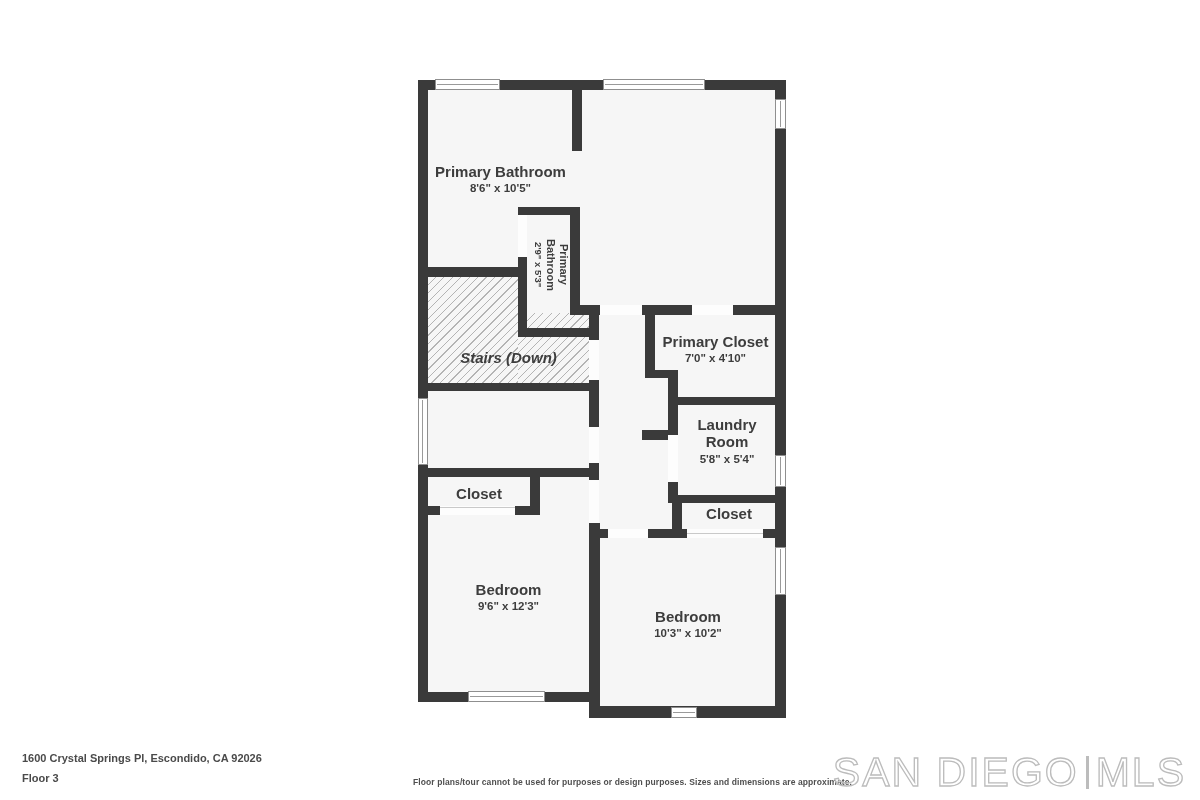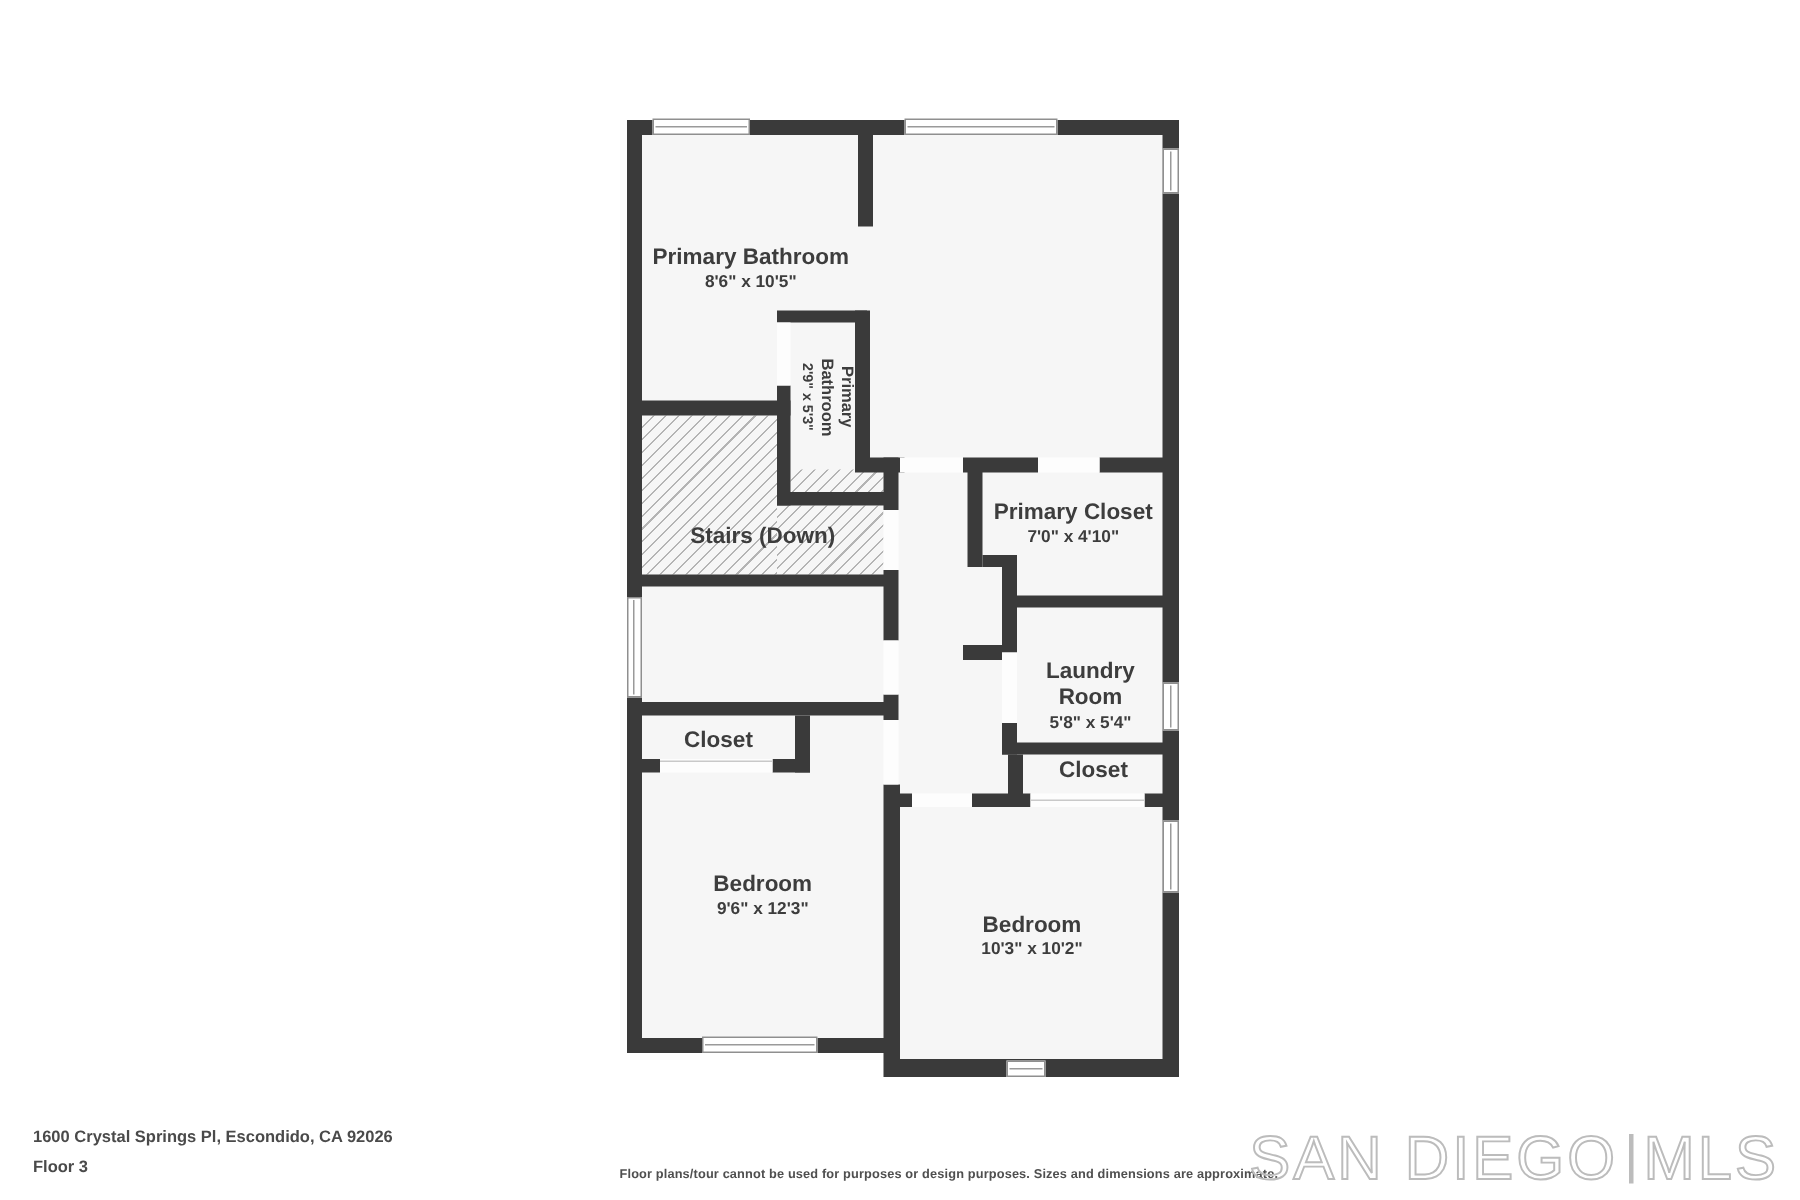--- a/index.html
+++ b/index.html
@@ -110,28 +110,28 @@
   <div class="win win-h" style="left:253px;top:629px;width:26px;height:11px;"></div>
 
   <div class="rlabel" style="left:10px;top:85px;width:145px;">
     <div class="rname">Primary Bathroom</div>
     <div class="rdims">8'6" x 10'5"</div>
   </div>
   <div class="vlabel" style="left:109px;top:139px;width:43px;height:95px;">
     <div class="vname">Primary Bathroom</div>
     <div class="vdims">2'9" x 5'3"</div>
   </div>
-  <div class="rlabel" style="left:10px;top:271px;width:161px;">
+  <div class="rlabel" style="left:10px;top:271px;width:161px;font-style:italic;">
     <div class="rname">Stairs (Down)</div>
   </div>
   <div class="rlabel" style="left:237px;top:255px;width:121px;">
     <div class="rname">Primary Closet</div>
     <div class="rdims">7'0" x 4'10"</div>
   </div>
-  <div class="rlabel" style="left:269px;top:361px;width:80px;">
+  <div class="rlabel" style="left:269px;top:338px;width:80px;">
     <div class="rname">Laundry Room</div>
     <div class="rdims">5'8" x 5'4"</div>
   </div>
   <div class="rlabel" style="left:10px;top:407px;width:102px;">
     <div class="rname">Closet</div>
   </div>
   <div class="rlabel" style="left:264px;top:427px;width:94px;">
     <div class="rname">Closet</div>
   </div>
   <div class="rlabel" style="left:10px;top:503px;width:161px;">

